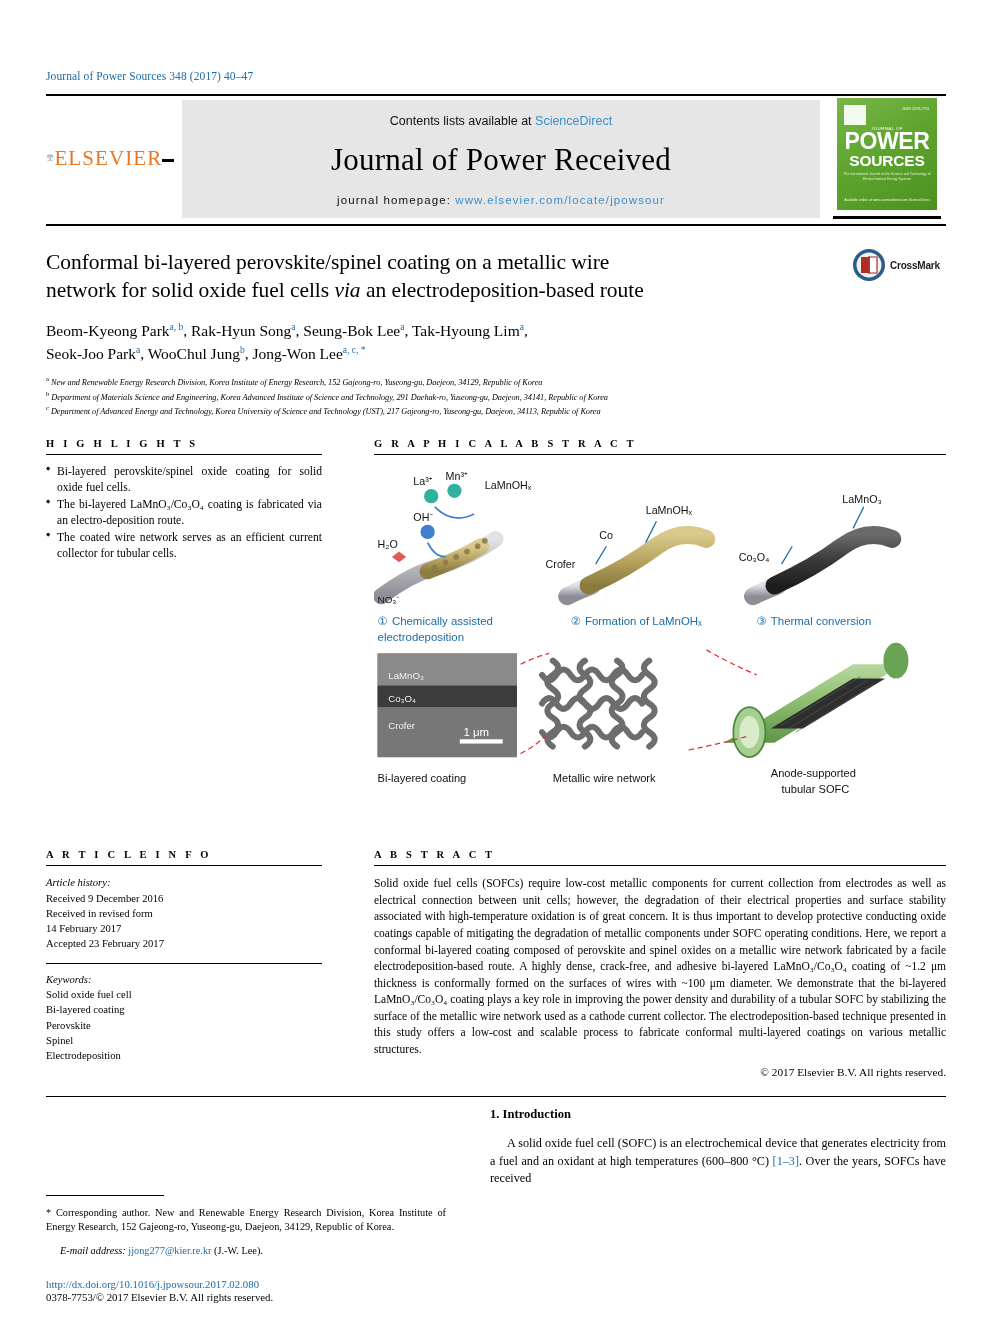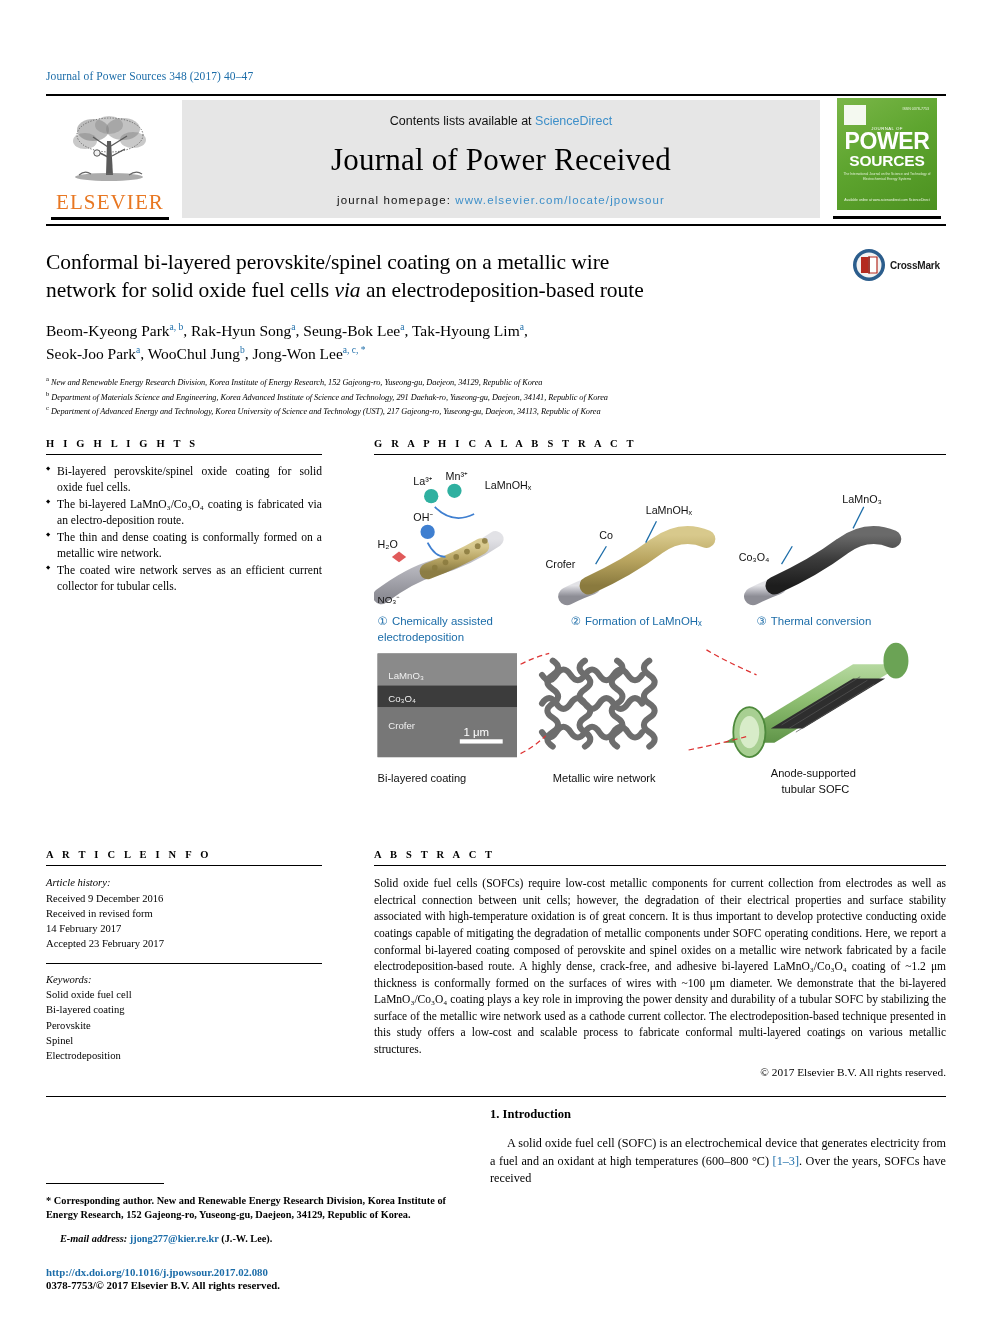--- a/index.html
+++ b/index.html
@@ -32,21 +32,21 @@
   }
   .masthead {
     display: flex;
     align-items: stretch;
     height: 128px;
   }
   .logo-elsevier {
     width: 128px;
     flex: 0 0 128px;
     display: flex;
-    flex-direction: column;
+    flex-direction: row;
     align-items: center;
     justify-content: flex-end;
     padding-bottom: 4px;
     position: relative;
   }
   .tree-svg { display:block; }
   .elsevier-word {
     font-family: "Liberation Serif", serif;
     color: #e87722;
     font-size: 21px;
@@ -215,21 +215,21 @@
   .bottom-cols { display: flex; margin-top: 10px; }
   .bcol-left { width: 420px; flex: 0 0 420px; padding-right: 20px; position: relative; height: 200px;}
   .bcol-right { flex: 1 1 auto; padding-left: 24px; }
 
   .footnote-rule { border-top: 1px solid #000; width: 118px; margin-bottom: 4px; }
   .footnote { font-size: 10.3px; line-height: 1.36; text-align: justify; }
   .footnote .ital { font-style: italic; }
   .link { color: #1b6ca8; }
   .doi-line { font-size: 10.8px; color: #1b6ca8; }
   .issn-line { font-size: 10.8px; margin-top: 1px; }
-  .foot-abs { position: absolute; bottom: 16px; left: 0; right: 20px; font-weight: bold; }
+  .foot-abs { position: absolute; bottom: 4px; left: 0; right: 20px; }
 
   h2.intro-head { font-size: 12.6px; font-weight: bold; margin: 0 0 13px 0; }
   .intro-p { font-size: 12.2px; line-height: 1.42; text-align: justify; text-indent: 17px; margin: 0; }
 </style>
 </head>
 <body>
 
 <div class="page">
 
   <div class="runhead">Journal of Power Sources 348 (2017) 40–47</div>
@@ -314,21 +314,20 @@
   </div>
 
   <div class="cols">
 
     <div class="col-left">
       <div class="sec-head">H I G H L I G H T S</div>
       <div class="sec-rule"></div>
       <ul class="highlights">
         <li>Bi-layered perovskite/spinel oxide coating for solid oxide fuel cells.</li>
         <li>The bi-layered LaMnO₃/Co₃O₄ coating is fabricated via an electro-deposition route.</li>
-        <li>The thin and dense coating is conformally formed on a metallic wire network.</li>
         <li>The coated wire network serves as an efficient current collector for tubular cells.</li>
       </ul>
     </div>
 
     <div class="col-right">
       <div class="sec-head">G R A P H I C A L   A B S T R A C T</div>
       <div class="sec-rule"></div>
 
       <svg class="ga-figure" viewBox="0 0 320 200">
         <defs>

